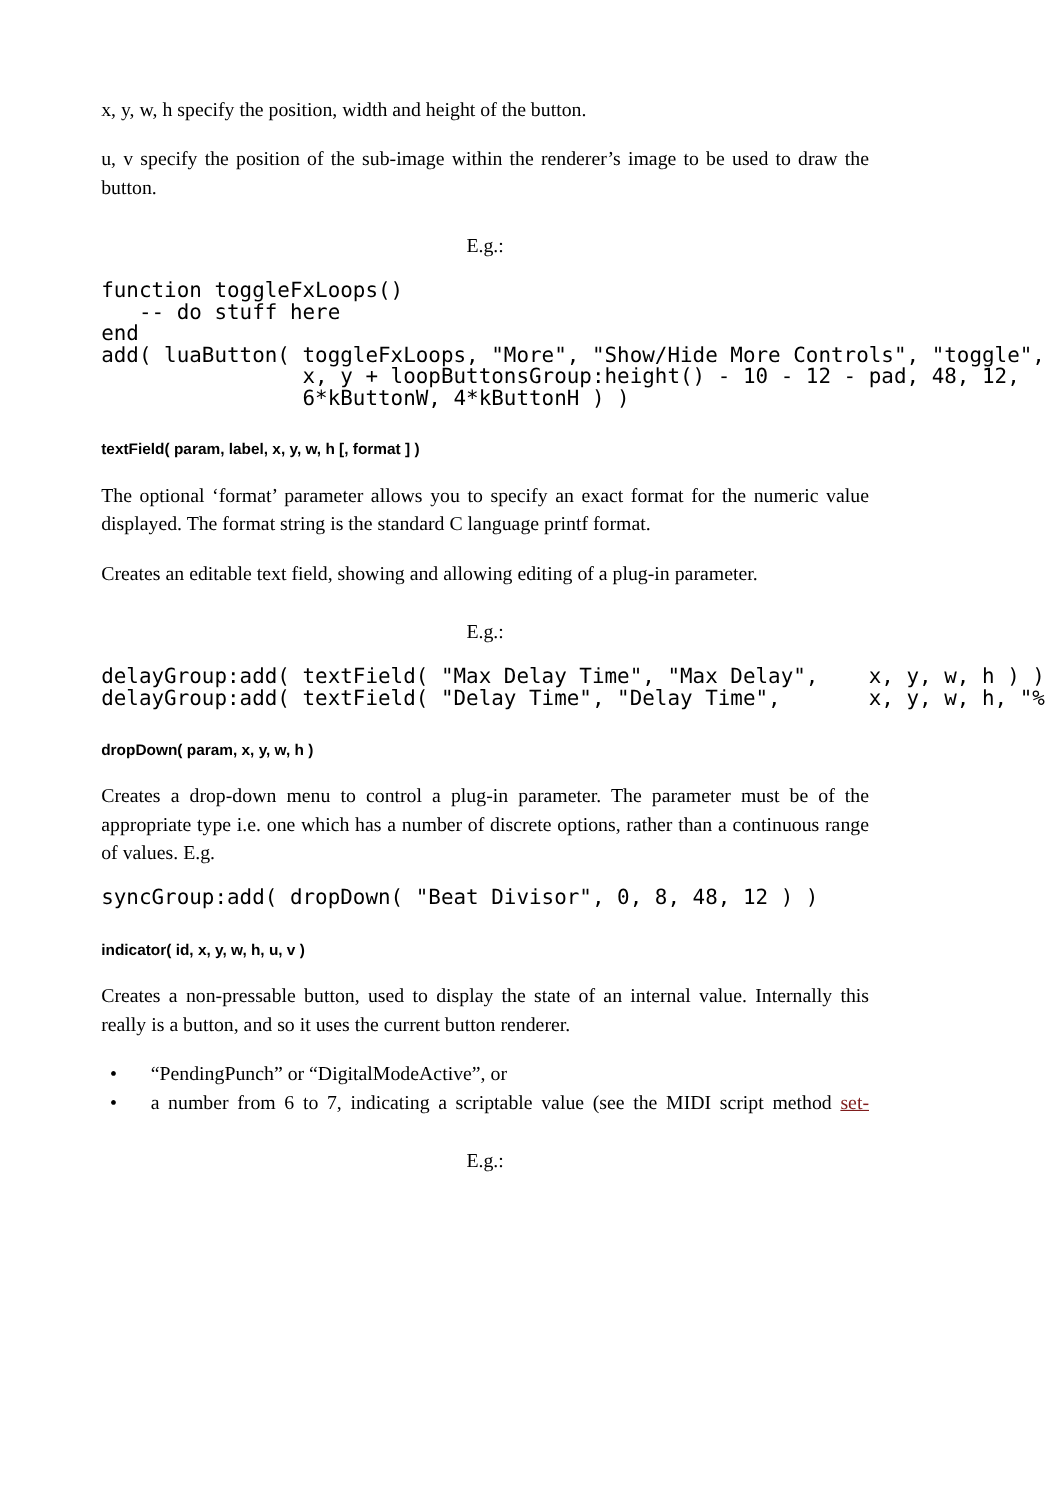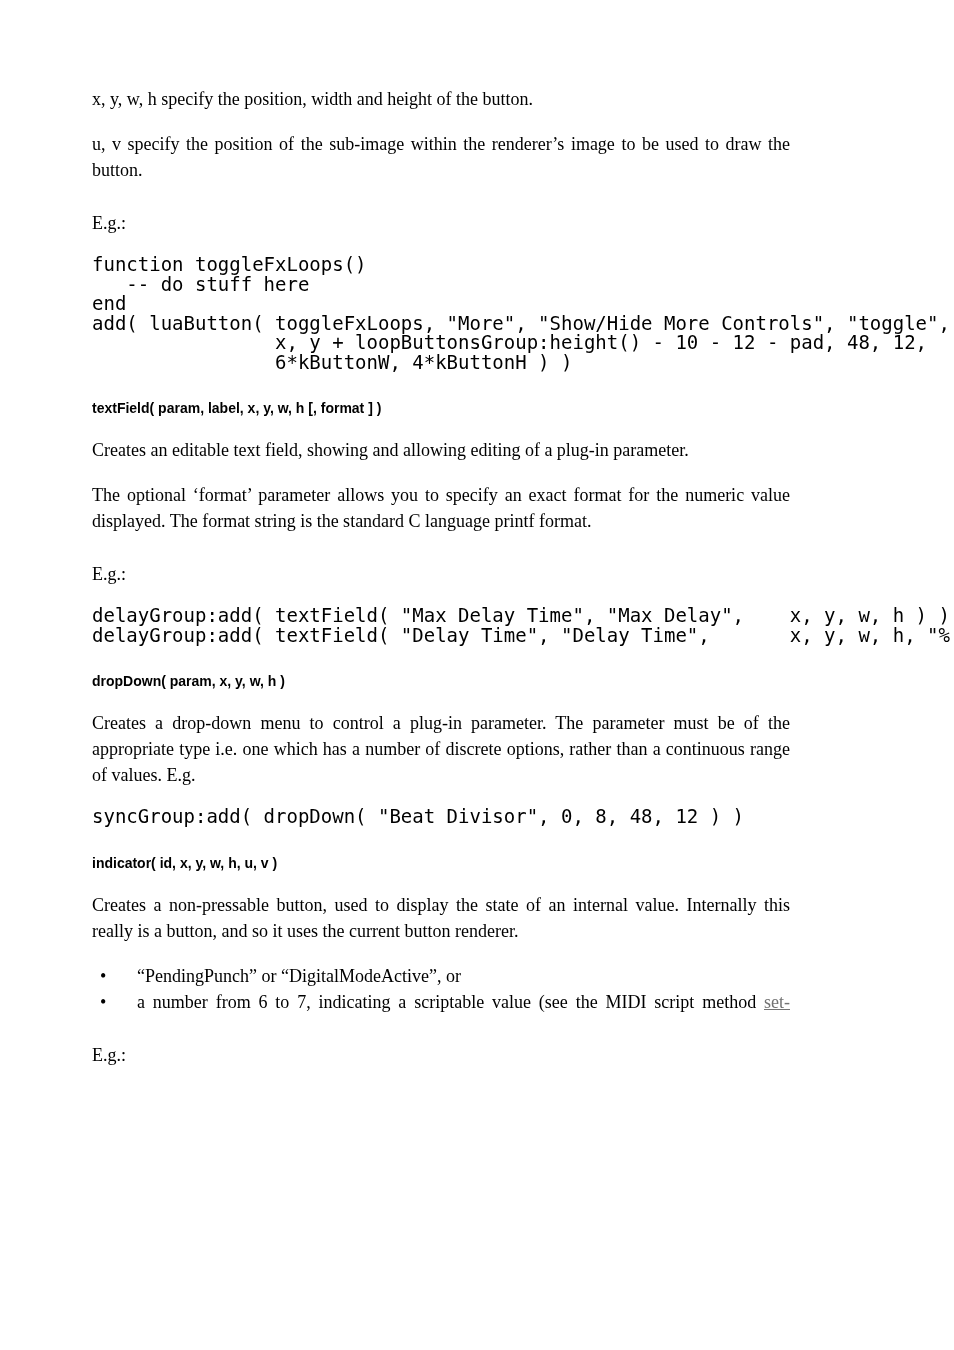--- a/index.html
+++ b/index.html
@@ -19,21 +19,21 @@
     min-height: 1350px;
     padding: 86px 92px 40px 92px;
   }
   p.body {
     font-size: 18px;
     line-height: 26px;
     margin: 0 0 19px 0;
     text-align: justify;
   }
   p.eg {
-    text-align: left;
+    text-align: center;
     margin-top: 27px;
   }
   pre.code {
     font-family: "DejaVu Sans Mono", monospace;
     font-size: 19px;
     line-height: 19.5px;
     margin: 0 0 19px 0;
     white-space: pre;
   }
   h2.api {
@@ -59,21 +59,21 @@
   }
   .bullet .btext {
     flex: 1 1 auto;
     text-align: justify;
   }
   .bline.justify-last {
     text-align: justify;
     text-align-last: justify;
   }
   a.link {
-    color: #737373;
+    color: #7f1d1d;
     text-decoration: underline;
     cursor: pointer;
   }
 </style>
 </head>
 <body>
 
 <div class="page">
 
   <p class="body">x, y, w, h specify the position, width and height of the button.</p>
@@ -84,23 +84,23 @@
 
   <pre class="code">function toggleFxLoops()
    -- do stuff here
 end
 add( luaButton( toggleFxLoops, "More", "Show/Hide More Controls", "toggle",
                 x, y + loopButtonsGroup:height() - 10 - 12 - pad, 48, 12,
                 6*kButtonW, 4*kButtonH ) )</pre>
 
   <h2 class="api">textField( param, label, x, y, w, h [, format ] )</h2>
 
+  <p class="body">The optional ‘format’ parameter allows you to specify an exact format for the numeric value displayed. The format string is the standard C language printf format.</p>
+
   <p class="body">Creates an editable text field, showing and allowing editing of a plug-in parameter.</p>
-
-  <p class="body">The optional ‘format’ parameter allows you to specify an exact format for the numeric value displayed. The format string is the standard C language printf format.</p>
 
   <p class="body eg">E.g.:</p>
 
   <pre class="code">delayGroup:add( textField( "Max Delay Time", "Max Delay",    x, y, w, h ) )
 delayGroup:add( textField( "Delay Time", "Delay Time",       x, y, w, h, "%.3f" ) )</pre>
 
   <h2 class="api">dropDown( param, x, y, w, h )</h2>
 
   <p class="body">Creates a drop-down menu to control a plug-in parameter. The parameter must be of the appropriate type i.e. one which has a number of discrete options, rather than a continuous range of values. E.g.</p>
 

